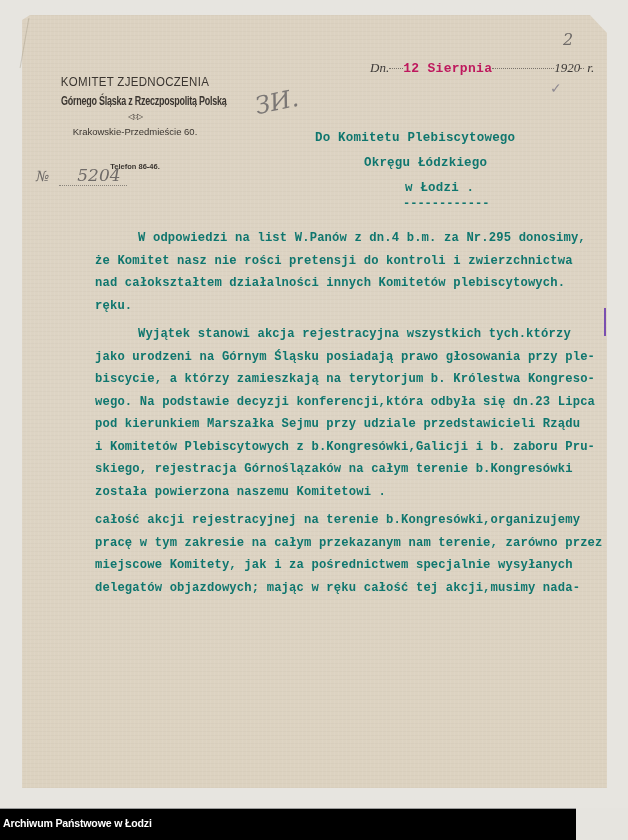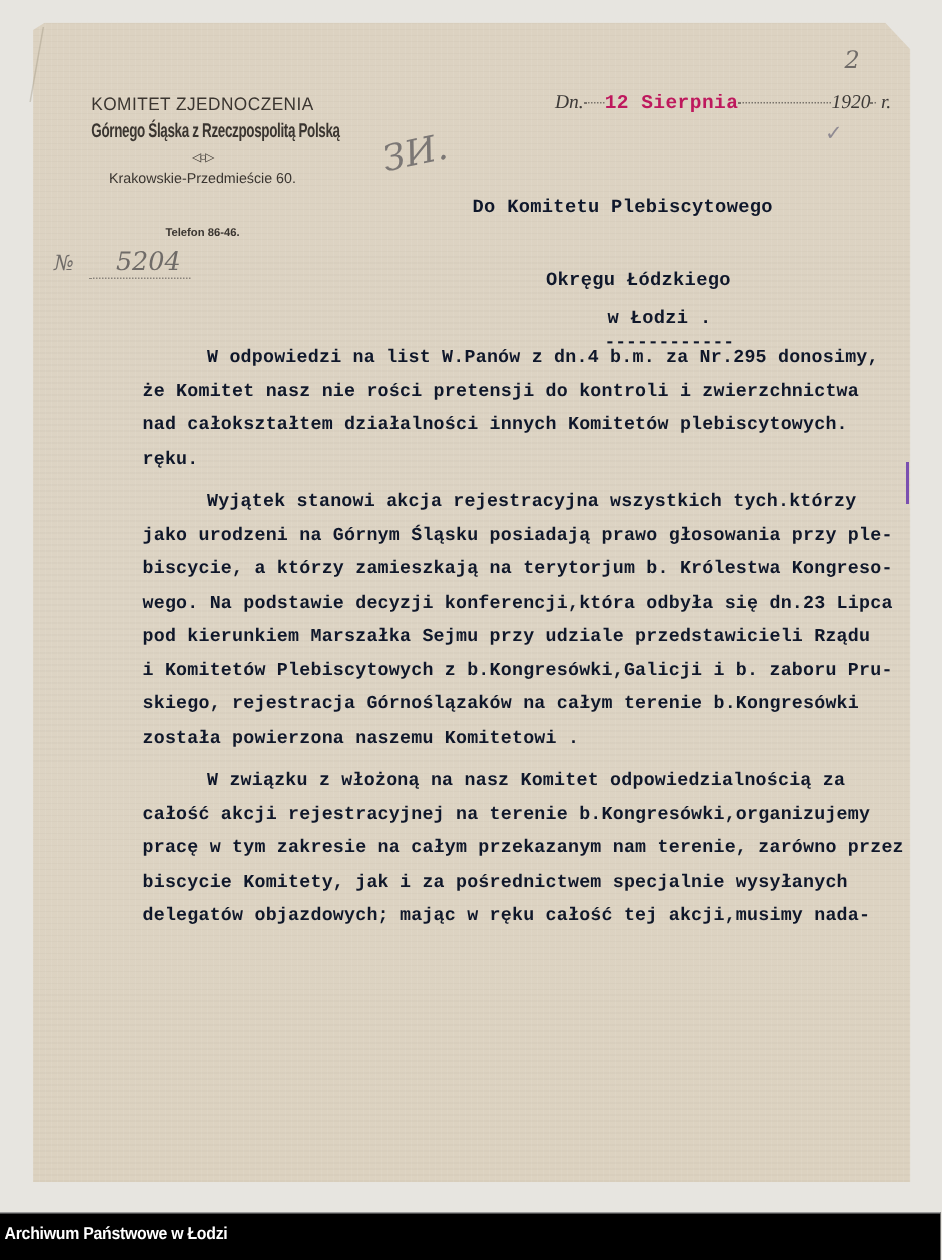--- a/index.html
+++ b/index.html
@@ -45,21 +45,21 @@
       left: 40px;
       top: 60px;
       width: 190px;
       text-align: center;
       color: #3a3530;
     }
     .lh-line1 {
       font-family: "Liberation Sans", sans-serif;
       font-size: 11.5px;
       letter-spacing: 0.3px;
-      margin-top: 4px;
+      margin-top: 16px;
       transform: scaleY(1.05);
     }
     .lh-line2 {
       font-family: "Liberation Sans", sans-serif;
       font-size: 11.5px;
       font-weight: bold;
       letter-spacing: -0.3px;
       margin-top: 6px;
       transform: scaleX(0.78) scaleY(1.15);
       white-space: nowrap;
@@ -138,33 +138,33 @@
     .date-line .typed {
       font-family: "Liberation Mono", monospace;
       font-style: normal;
       color: #be185d;
       font-size: 13px;
       font-weight: bold;
       letter-spacing: 0.3px;
     }
     .typed-text {
       font-family: "Liberation Mono", monospace;
-      color: #0f172a;
+      color: #0f766e;
       font-weight: bold;
     }
     .addressee {
       position: absolute;
       left: 315px;
       top: 126px;
       font-size: 12.5px;
       line-height: 25px;
       letter-spacing: 0.2px;
     }
     .addressee div { white-space: nowrap; }
-    .addr-2 { padding-left: 49px; margin-top: 24px; }
+    .addr-2 { padding-left: 49px; }
     .addr-3 { padding-left: 90px; }
     .addr-underline {
       padding-left: 88px;
       line-height: 6px;
       letter-spacing: 0;
       font-size: 12px;
     }
     .body-text {
       position: absolute;
       left: 95px;
@@ -189,21 +189,21 @@
       left: 604px;
       top: 308px;
       width: 2px;
       height: 28px;
       background: #7a4fb0;
     }
     .footer {
       position: absolute;
       left: 0;
       top: 808px;
-      width: 627px;
+      width: 576px;
       height: 32px;
       background: #000000;
       border-top: 1px solid #9a9a9a;
     }
     .footer-label {
       position: absolute;
       left: 3px;
       top: 8px;
       color: #ffffff;
       font-family: "Liberation Sans", sans-serif;
@@ -264,24 +264,23 @@
     <div class="para-gap"></div>
     <div class="line indent">Wyjątek stanowi akcja rejestracyjna  wszystkich tych.którzy</div>
     <div class="line">jako urodzeni na Górnym Śląsku posiadają prawo głosowania przy ple-</div>
     <div class="line">biscycie, a którzy zamieszkają na terytorjum b. Królestwa Kongreso-</div>
     <div class="line">wego. Na podstawie decyzji konferencji,która odbyła się dn.23 Lipca</div>
     <div class="line">pod kierunkiem Marszałka Sejmu przy udziale przedstawicieli Rządu</div>
     <div class="line">i Komitetów Plebiscytowych z b.Kongresówki,Galicji i b. zaboru Pru-</div>
     <div class="line">skiego, rejestracja Górnoślązaków na całym terenie b.Kongresówki</div>
     <div class="line">została powierzona naszemu Komitetowi .</div>
     <div class="para-gap"></div>
-    <div class="line indent">W związku  z włożoną na nasz Komitet odpowiedzialnością za</div>
     <div class="line">całość akcji rejestracyjnej na terenie b.Kongresówki,organizujemy</div>
     <div class="line">pracę w tym zakresie na całym przekazanym nam terenie, zarówno przez</div>
-    <div class="line">biscycie Komitety, jak i za pośrednictwem specjalnie wysyłanych</div>
+    <div class="line">miejscowe Komitety, jak i za pośrednictwem specjalnie wysyłanych</div>
     <div class="line">delegatów objazdowych; mając w ręku całość tej akcji,musimy nada-</div>
   </div>
 
   <div class="ink-mark"></div>
 </div>
 
 <div class="footer">
   <div class="footer-label">Archiwum Państwowe w Łodzi</div>
 </div>
 

